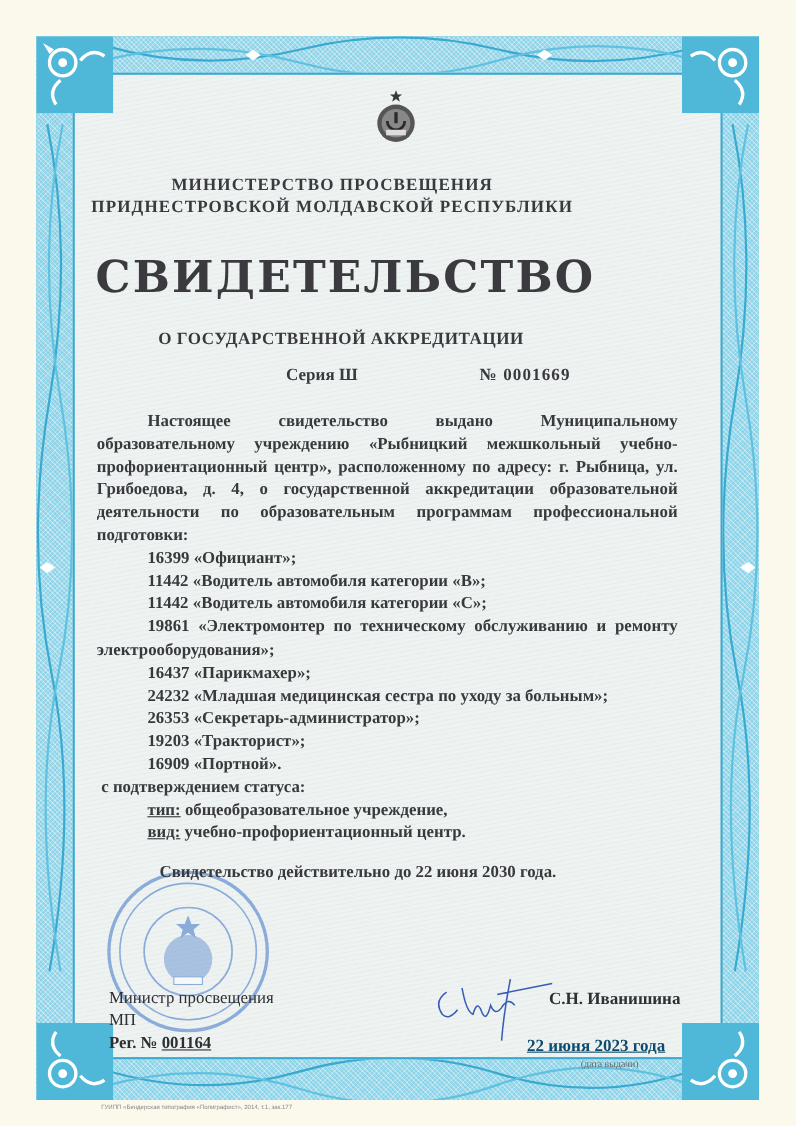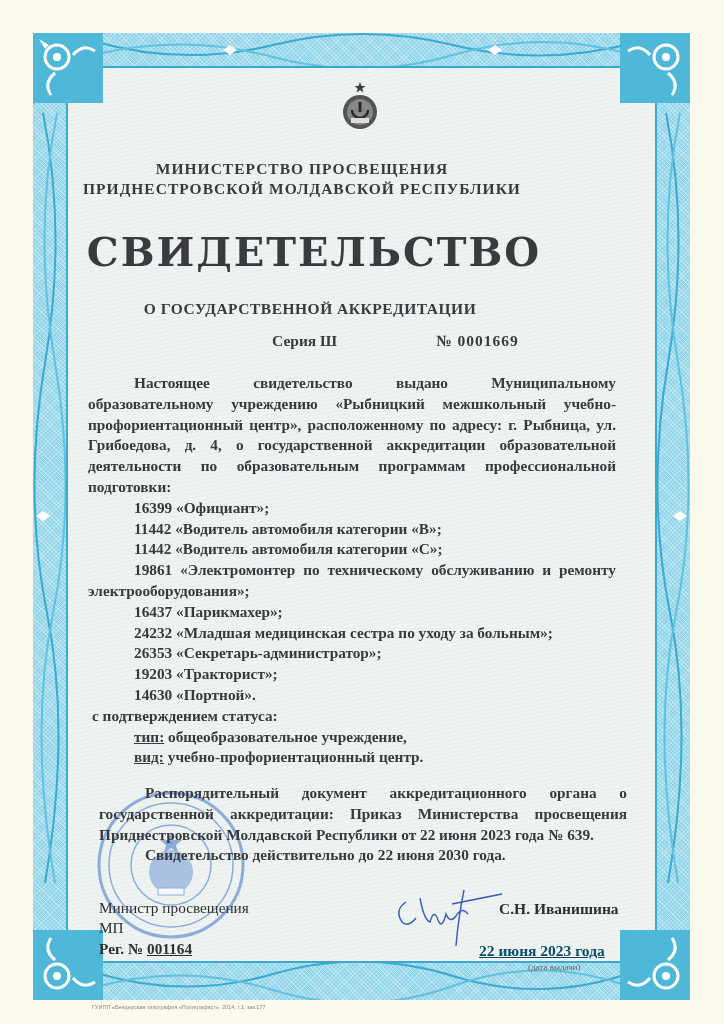--- a/index.html
+++ b/index.html
@@ -55,21 +55,21 @@
   .title {
     position:absolute; left:0; top:228px; width:628px; text-align:center;
     font-family:"DejaVu Serif", serif; font-weight:bold; font-size:40px;
     letter-spacing:2px; color:#3b3b3f;
   }
   .subtitle {
     position:absolute; left:0; top:300px; width:620px; text-align:center;
     font-weight:bold; font-size:15.5px; letter-spacing:.5px; color:#3a3a3e;
   }
   .series { position:absolute; top:332px; font-weight:bold; font-size:15.5px; color:#3a3a3e; }
-  .series.s1 { left:272px; }
+  .series.s1 { left:260px; }
   .series.s2 { left:436px; letter-spacing:1px; }
   .body {
     position:absolute; left:88px; top:373px; width:528px;
     font-weight:bold; font-size:15.3px; line-height:20.8px; color:#39393d;
   }
   .para { text-align:justify; text-indent:46px; margin:0; }
   .item { margin:0; padding-left:46px; }
   .item.wrap { text-align:justify; text-align-last:left; text-indent:46px; padding-left:0; }
   .status-label { margin:0; padding-left:4px; }
   .status-line { margin:0; padding-left:46px; }
@@ -169,37 +169,36 @@
 <div class="body">
   <p class="para">Настоящее свидетельство выдано Муниципальному образовательному учреждению «Рыбницкий межшкольный учебно-профориентационный центр», расположенному по адресу: г. Рыбница, ул. Грибоедова, д. 4, о государственной аккредитации образовательной деятельности по образовательным программам профессиональной подготовки:</p>
   <p class="item">16399 «Официант»;</p>
   <p class="item">11442 «Водитель автомобиля категории «В»;</p>
   <p class="item">11442 «Водитель автомобиля категории «С»;</p>
   <p class="item wrap">19861 «Электромонтер по техническому обслуживанию и ремонту электрооборудования»;</p>
   <p class="item">16437 «Парикмахер»;</p>
   <p class="item">24232 «Младшая медицинская сестра по уходу за больным»;</p>
   <p class="item">26353 «Секретарь-администратор»;</p>
   <p class="item">19203 «Тракторист»;</p>
-  <p class="item">14630 «Портной».</p>
+  <p class="item">16909 «Портной».</p>
   <p class="status-label">с подтверждением статуса:</p>
   <p class="status-line"><span class="u">тип:</span><span> общеобразовательное учреждение,</span></p>
   <p class="status-line"><span class="u">вид:</span><span> учебно-профориентационный центр.</span></p>
 </div>
 
 <svg class="stamp" viewBox="0 0 150 150">
   <circle cx="75" cy="75" r="72" fill="none" stroke="#3d74c8" stroke-width="3"></circle>
   <circle cx="75" cy="75" r="62" fill="none" stroke="#3d74c8" stroke-width="1.5"></circle>
   <circle cx="75" cy="75" r="40" fill="none" stroke="#3d74c8" stroke-width="1.5"></circle>
   <polygon points="75,42 78,50 86,50 80,55 82,63 75,58 68,63 70,55 64,50 72,50" fill="#3d74c8"></polygon>
   <circle cx="75" cy="82" r="22" fill="#3d74c8" opacity=".7"></circle>
   <rect x="62" y="98" width="26" height="7" fill="#fff" stroke="#3d74c8"></rect>
 </svg>
 
 <div class="order">
-  <p class="para">Распорядительный документ аккредитационного органа о государственной аккредитации: Приказ Министерства просвещения Приднестровской Молдавской Республики от 22 июня 2023 года № 639.</p>
   <p class="para">Свидетельство действительно до 22 июня 2030 года.</p>
 </div>
 
 <div class="minister">Министр просвещения</div>
 <div class="mp">МП</div>
 <div class="reg"><span>Рег. № </span><span class="u">001164</span></div>
 
 <svg class="signature" viewBox="0 0 115 70">
   <path d="M18 22 q-12 8 -4 20 q6 6 14 -4 M32 18 q4 22 10 24 q4 -14 8 -2 q4 10 8 -6 q4 10 10 2 q6 -10 12 -2 M76 10 q-6 30 -8 56 M64 24 l50 -10" stroke="#3a5bb5" stroke-width="1.4" fill="none"></path>
 </svg>

